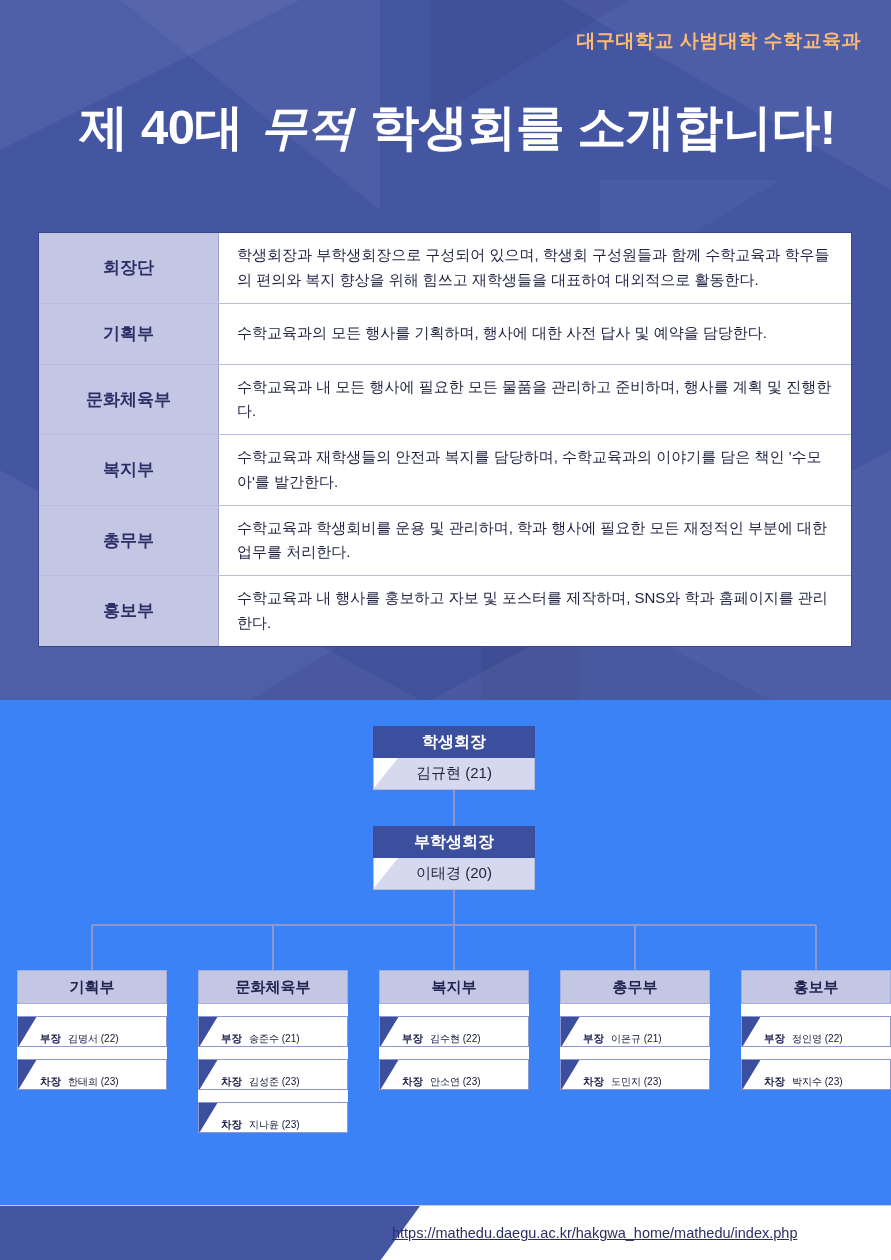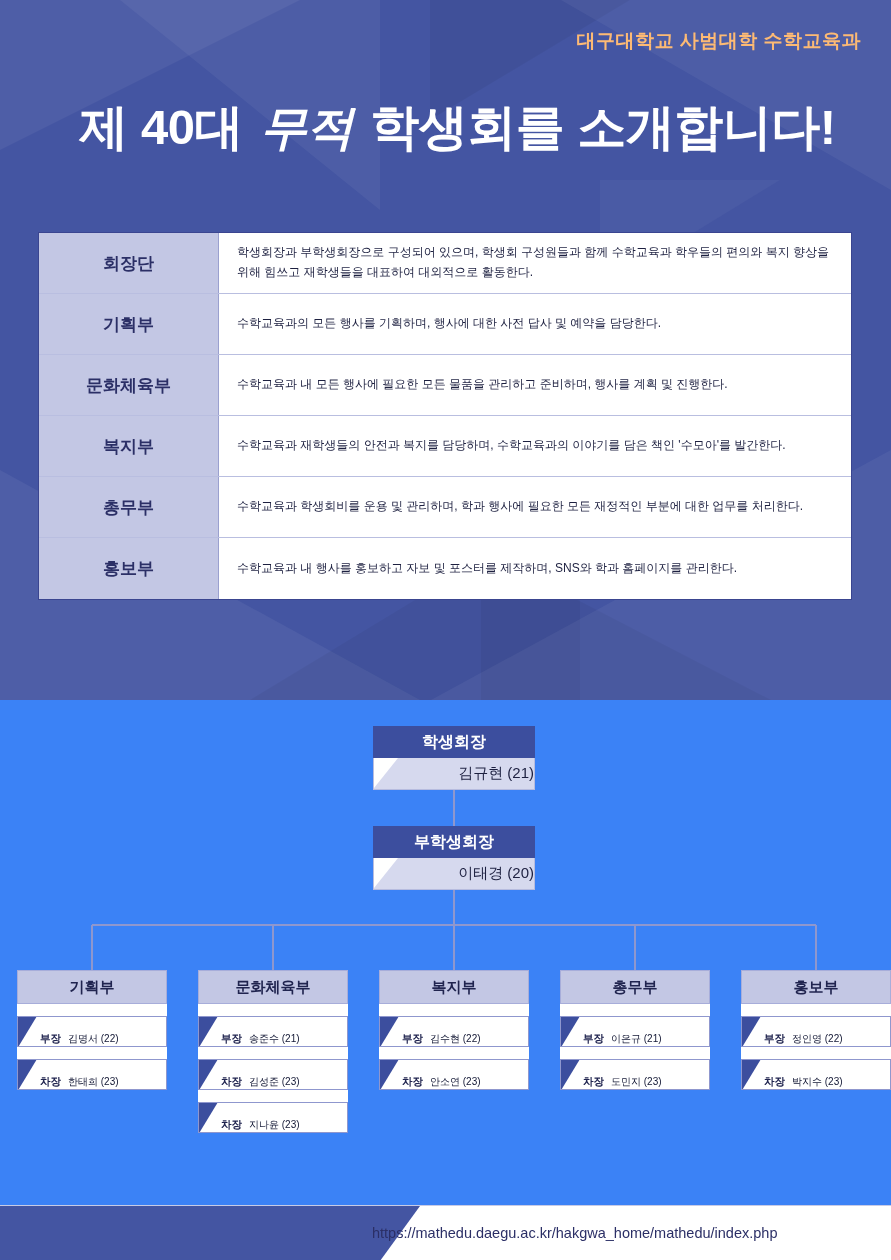--- a/index.html
+++ b/index.html
@@ -101,21 +101,21 @@
     font-weight: bold;
     display: flex;
     align-items: center;
     justify-content: center;
     border-right: 1px solid #9aa0cf;
     text-align: center;
   }
   .dept-desc {
     flex: 1;
     padding: 10px 16px 10px 18px;
-    font-size: 12px;
+    font-size: 15px;
     line-height: 1.65;
     color: #1d2040;
     display: flex;
     align-items: center;
   }
 
   
   .org {
     position: absolute;
     left: 0; top: 700px;
@@ -136,21 +136,21 @@
     font-size: 16px;
     font-weight: bold;
     text-align: center;
     padding: 6px 0 5px;
   }
   .top-node .body {
     position: relative;
     background: #d6d9ee;
     color: #1d2040;
     font-size: 15px;
-    text-align: right;
+    text-align: center;
     padding: 6px 0 6px;
     border: 1px solid #b7bcdf;
     border-top: none;
     overflow: hidden;
   }
   .top-node .body::before {
     content: "";
     position: absolute;
     left: 0; top: 0;
     border-left: 24px solid #ffffff;
@@ -231,23 +231,24 @@
     margin-top: 35px;
   }
   .footer-logo .uni {
     font-size: 15px;
     font-weight: normal;
     letter-spacing: 3px;
     margin-left: 8px;
   }
   .footer-url {
     position: absolute;
-    left: 372px; top: 19px;
+    left: 392px; top: 19px;
     color: #2b2f66;
     font-size: 14.5px;
+    text-decoration: underline;
   }
 </style>
 </head>
 <body>
 
 <div class="hero">
   <div class="hero-shapes">
     <div class="sh1"></div>
       <div class="sh2"></div>
       <div class="sh3"></div>

